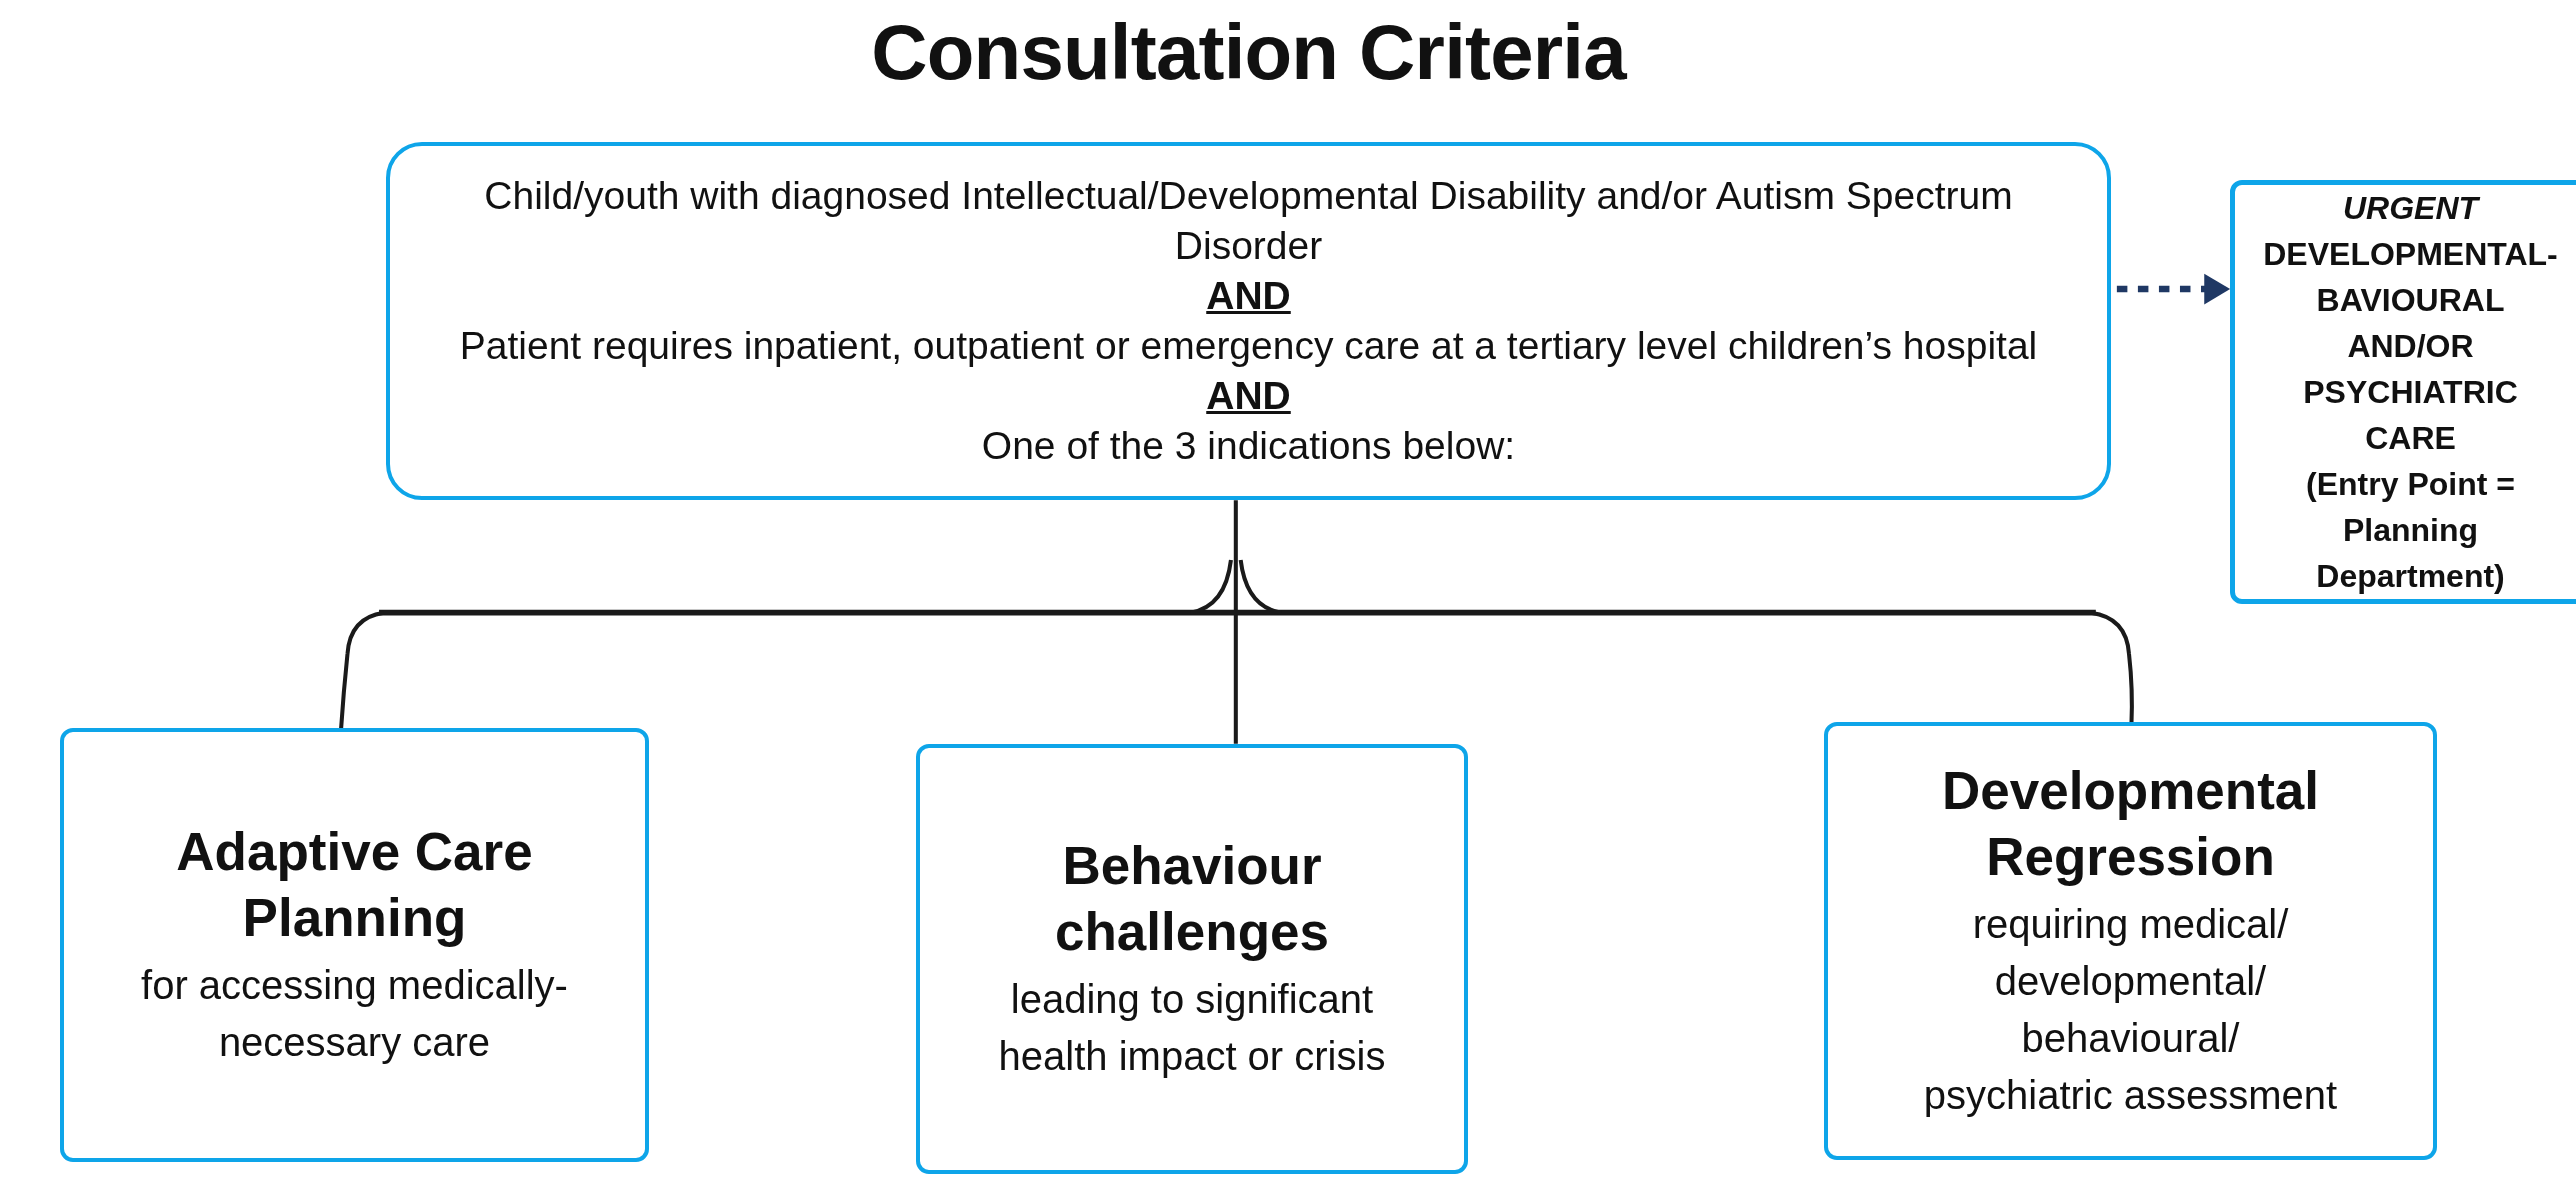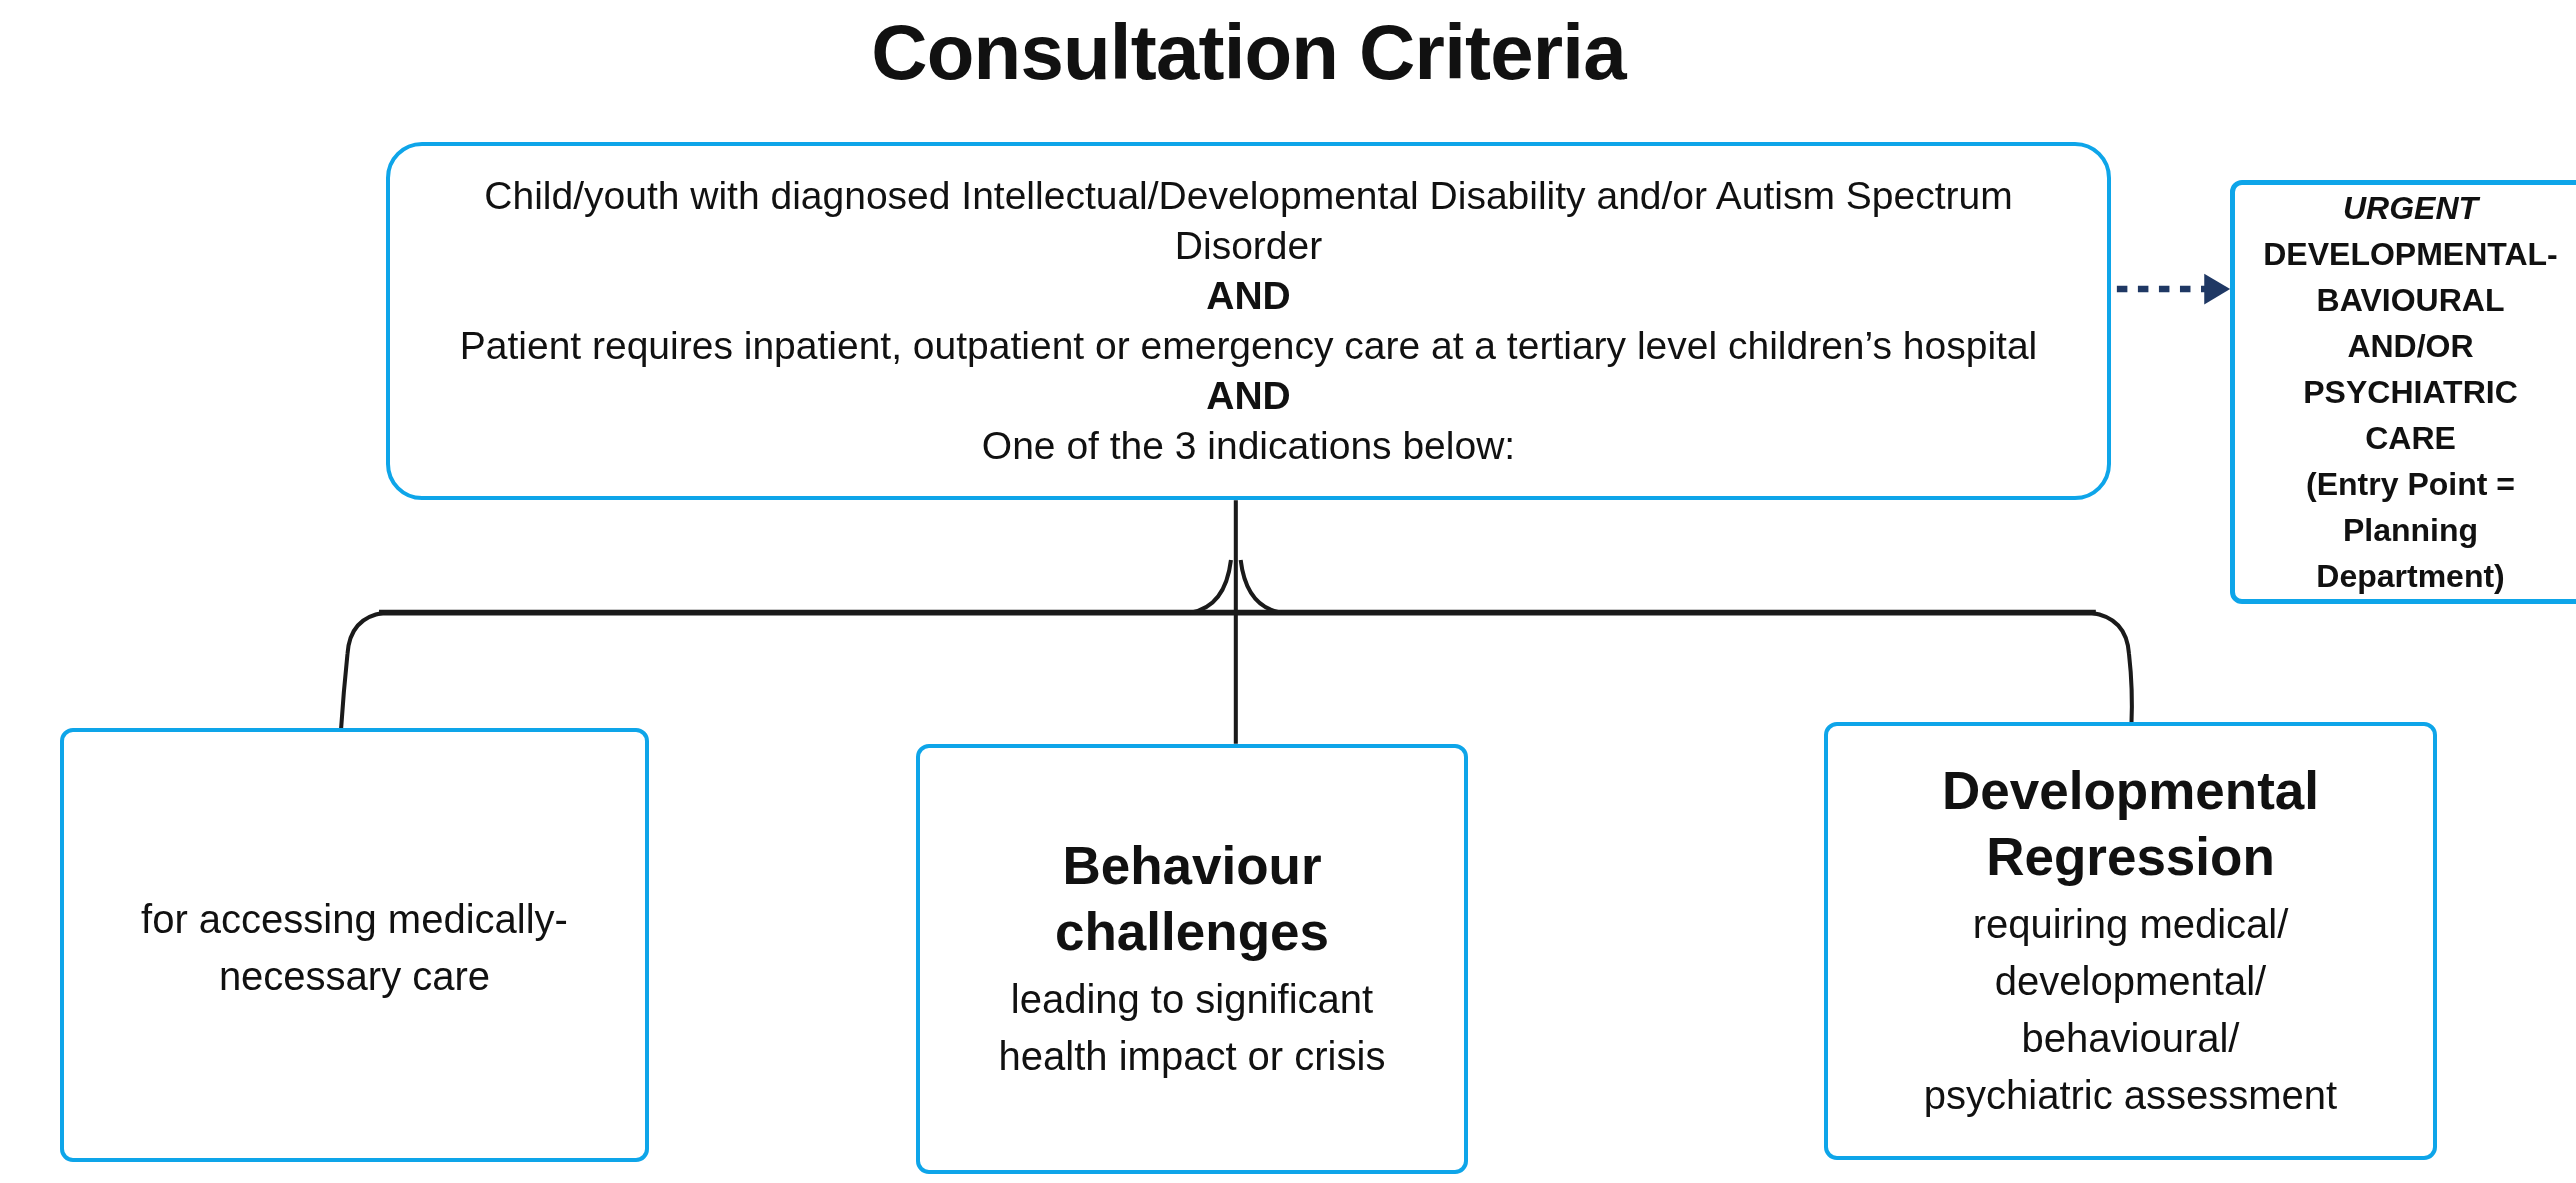--- a/index.html
+++ b/index.html
@@ -69,21 +69,21 @@
   .box-title {
     font-size: 53px;
     font-weight: bold;
     line-height: 66px;
   }
   .box-body {
     font-size: 40px;
     line-height: 57px;
     margin-top: 6.5px;
   }
-  .b { font-weight: bold; }
+  .b { font-weight: bold; text-decoration: underline; }
   .i { font-style: italic; }
 </style>
 </head>
 <body>
 
 <div id="canvas">
 
   <svg id="connector-svg" width="2576" height="1184" viewBox="0 0 3184 1463">
 
     <path d="M1483,618 L1483,919" stroke="#1a1a1a" stroke-width="5" fill="none"></path>
@@ -118,20 +118,24 @@
       <div>BAVIOURAL</div>
       <div>AND/OR</div>
       <div>PSYCHIATRIC</div>
       <div>CARE</div>
       <div>(Entry Point =</div>
       <div>Planning</div>
       <div>Department)</div>
     </div>
 
   <div id="indication-box-0" class="node indication-box">
+    <div class="box-title">
+        <div>Adaptive Care</div>
+        <div>Planning</div>
+      </div>
     <div class="box-body">
         <div>for accessing medically-</div>
         <div>necessary care</div>
       </div>
   </div>
 
   <div id="indication-box-1" class="node indication-box">
     <div class="box-title">
         <div>Behaviour</div>
         <div>challenges</div>

